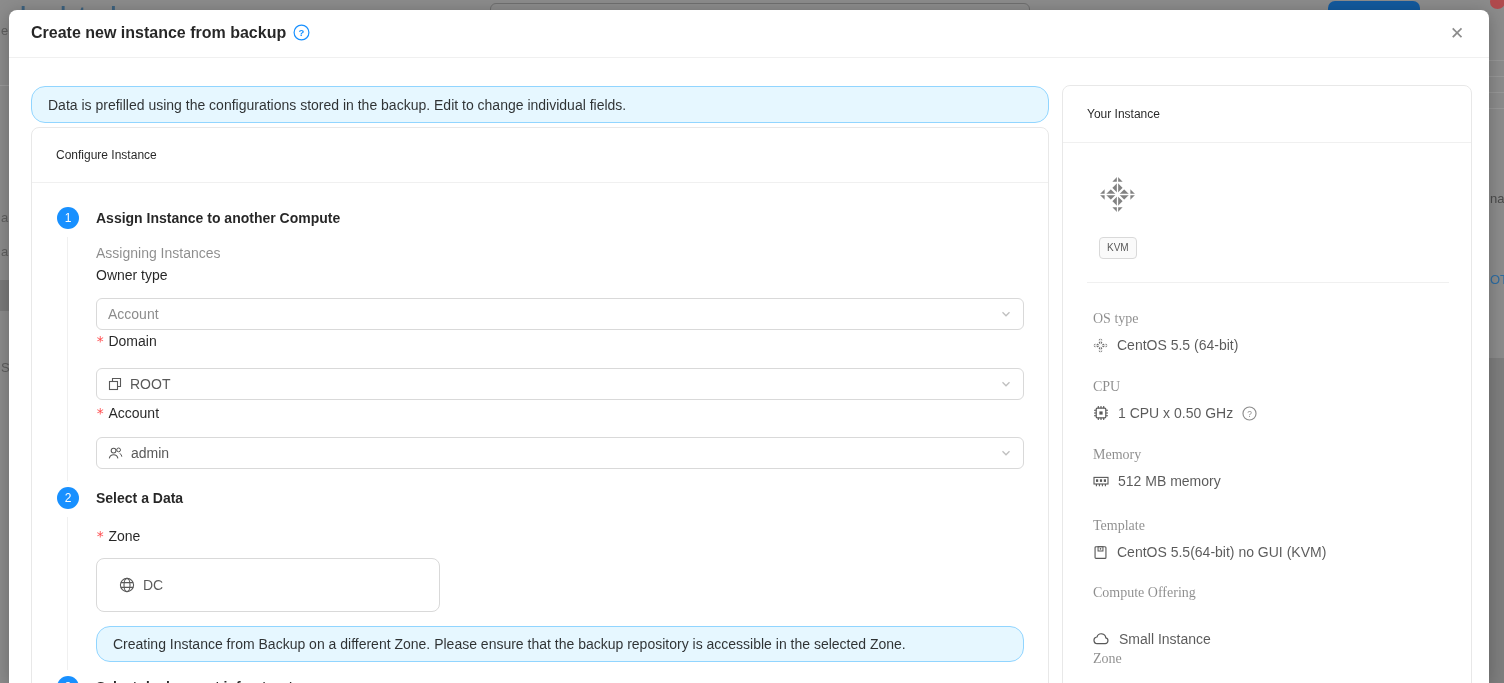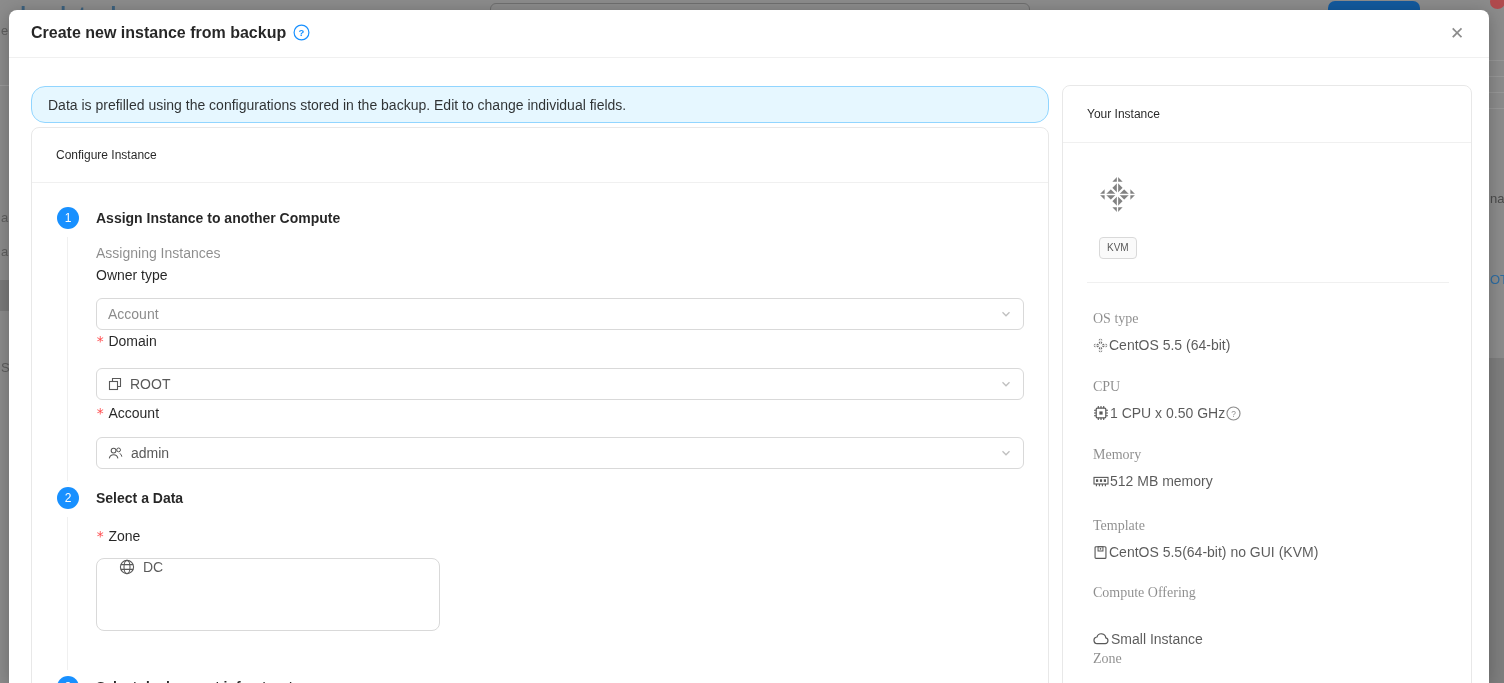--- a/index.html
+++ b/index.html
@@ -62,36 +62,36 @@
   .req { color:#ff4d4f; margin-right:4px; font-family:"DejaVu Sans Mono", monospace; }
 
   .select { position:absolute; left:87px; width:928px; height:32px; background:#fff;
     border:1px solid #d9d9d9; border-radius:6px; display:flex; align-items:center;
     padding:0 11px; cursor:pointer; }
   .select .val { flex:1 1 auto; color:#595959; }
   .select .val.placeholder { color:#8c8c8c; }
   .select .pre-icon { margin-right:8px; display:inline-flex; }
   .select .chev { flex:0 0 auto; display:inline-flex; }
 
-  .zone-card { position:absolute; top:548px; height:73px; background:#fff;
-    border:1px solid #d9d9d9; border-radius:8px; display:flex; 
+  .zone-card { position:absolute; top:548px; height:54px; background:#fff;
+    border:1px solid #d9d9d9; border-radius:8px; display:flex; align-items:center;
     padding-left:22px; cursor:pointer; color:rgba(0,0,0,.65); }
   .zone-card .zlabel { margin-left:8px; }
   .zone-card.selected { border:2px solid #1890ff; color:#1890ff; }
 
   .card-summary { left:1053px; top:75px; width:410px; height:620px; }
   .card-summary .card-head { height:57px; line-height:56px; }
   .centos-logo { position:absolute; left:36px; top:90px; }
   .hv-tag { position:absolute; left:36px; top:151px; height:22px; padding:0 7px;
     background:#fafafa; border:1px solid #d9d9d9; border-radius:4px;
     font-size:10px; line-height:20px; color:#595959; }
   .divider { position:absolute; left:24px; top:196px; width:362px; height:1px; background:#f0f0f0; }
   .sum-group { position:absolute; left:30px; }
   .sum-label { color:rgba(0,0,0,.45); line-height:18px;font-family:Liberation Serif, serif; }
-  .sum-row { position:absolute; left:30px; display:flex; align-items:center; gap:1px;
+  .sum-row { position:absolute; left:30px; display:flex; align-items:center; gap:9px;
     color:rgba(0,0,0,.65); line-height:18px; }
   svg { display:block; }
 </style>
 </head>
 <body>
 
 <div>
   <div class="bg-top">
     <span class="bg-logo">cloudstack</span>
     <div class="bg-search"></div>
@@ -204,20 +204,23 @@
     <span>
         <svg width="16" height="16" viewBox="0 0 16 16">
           <circle cx="8" cy="8" r="6.6" fill="none" stroke="#595959" stroke-width="1.1"></circle>
           <ellipse cx="8" cy="8" rx="3" ry="6.6" fill="none" stroke="#595959" stroke-width="1.1"></ellipse>
           <path d="M1.8 5.6 H14.2 M1.8 10.4 H14.2" fill="none" stroke="#595959" stroke-width="1.1"></path>
         </svg>
       </span>
     <span class="zlabel">DC</span>
   </div>
 
+  <div class="alert-info alert-2">
+    <span>Creating Instance from Backup on a different Zone. Please ensure that the backup repository is accessible in the selected Zone.</span>
+  </div>
 
   <div class="step-circle" style="left:48px;top:666px">3</div>
   <div class="step-title" style="top:666px">Select deployment infrastructure</div>
 
   <div class="card card-summary">
     <div class="card-head">Your Instance</div>
 
     <div class="centos-logo">
       <svg width="37" height="37" viewBox="0 0 36 36" fill="#828282">
         <polygon points="18,0.5 23,5.5 13,5.5"></polygon>

